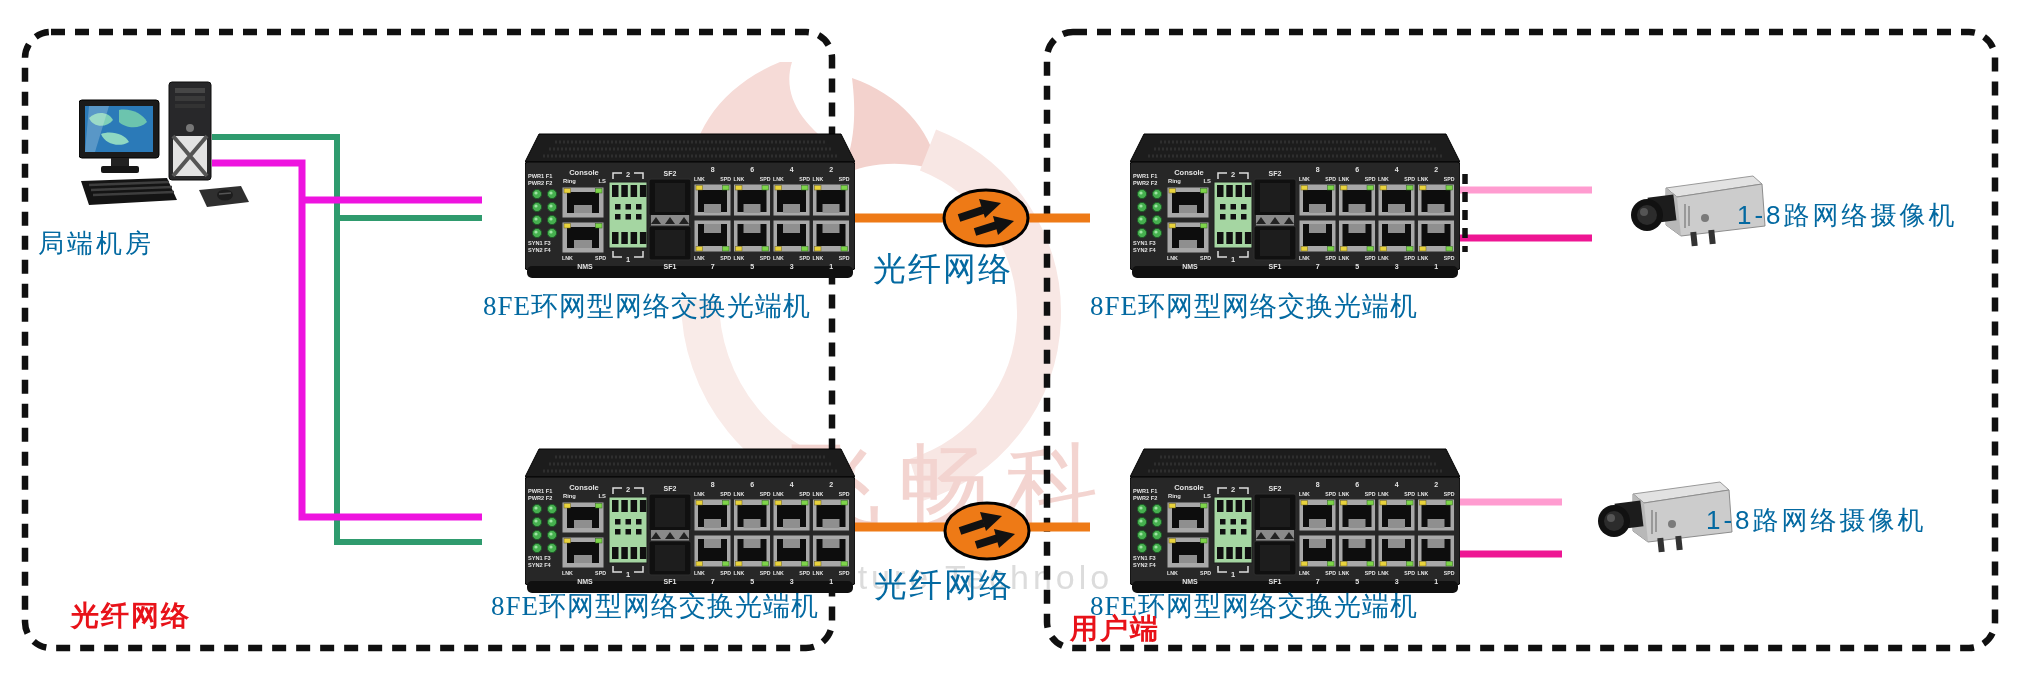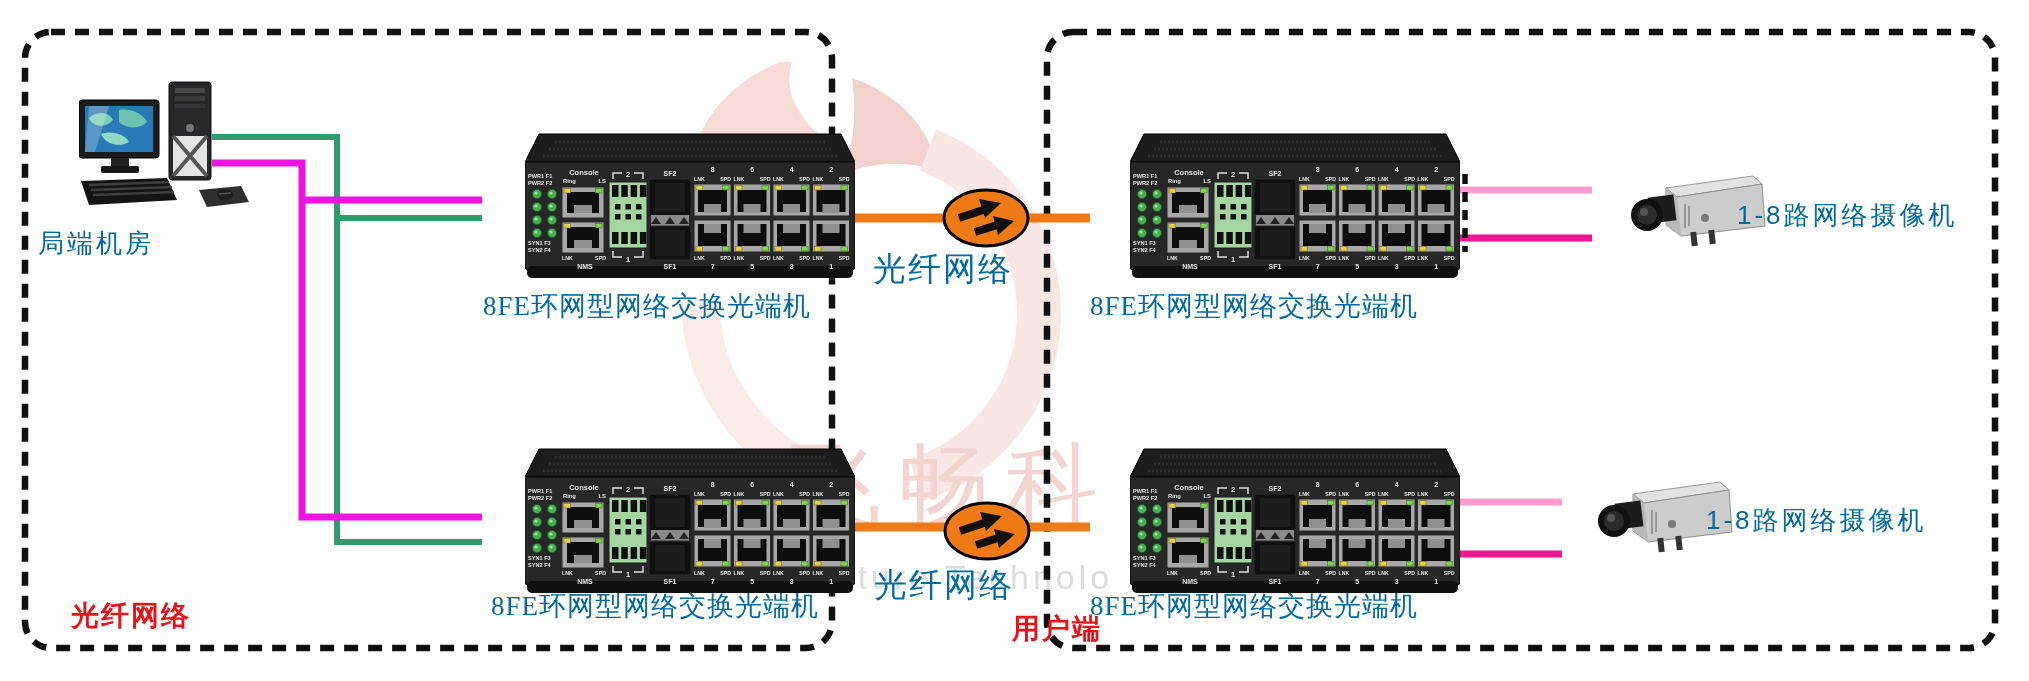--- a/index.html
+++ b/index.html
@@ -684,15 +684,15 @@
       <circle cx="23" cy="42" r="4" fill="#555"></circle>
       <rect x="70" y="62" width="6" height="14" fill="#333" transform="rotate(-6 73 69)"></rect>
       <rect x="88" y="60" width="6" height="14" fill="#333" transform="rotate(-6 91 67)"></rect>
       <path d="M64,34 L64,58 M68,36 L68,56" stroke="#999" stroke-width="2"></path>
       <circle cx="84" cy="48" r="4" fill="#7a7a7a"></circle>
     </svg>
   </div>
   <div class="lbl camera-label" style="left:1706px;top:503px;">1-8路网络摄像机</div>
 
   <div class="lbl zone-label" style="left:71px;top:597px;">光纤网络</div>
-  <div class="lbl zone-label" style="left:1012px;top:610px;">用户端</div>
+  <div class="lbl zone-label" style="left:1070px;top:610px;">用户端</div>
 
 </div>
 
 </body></html>

